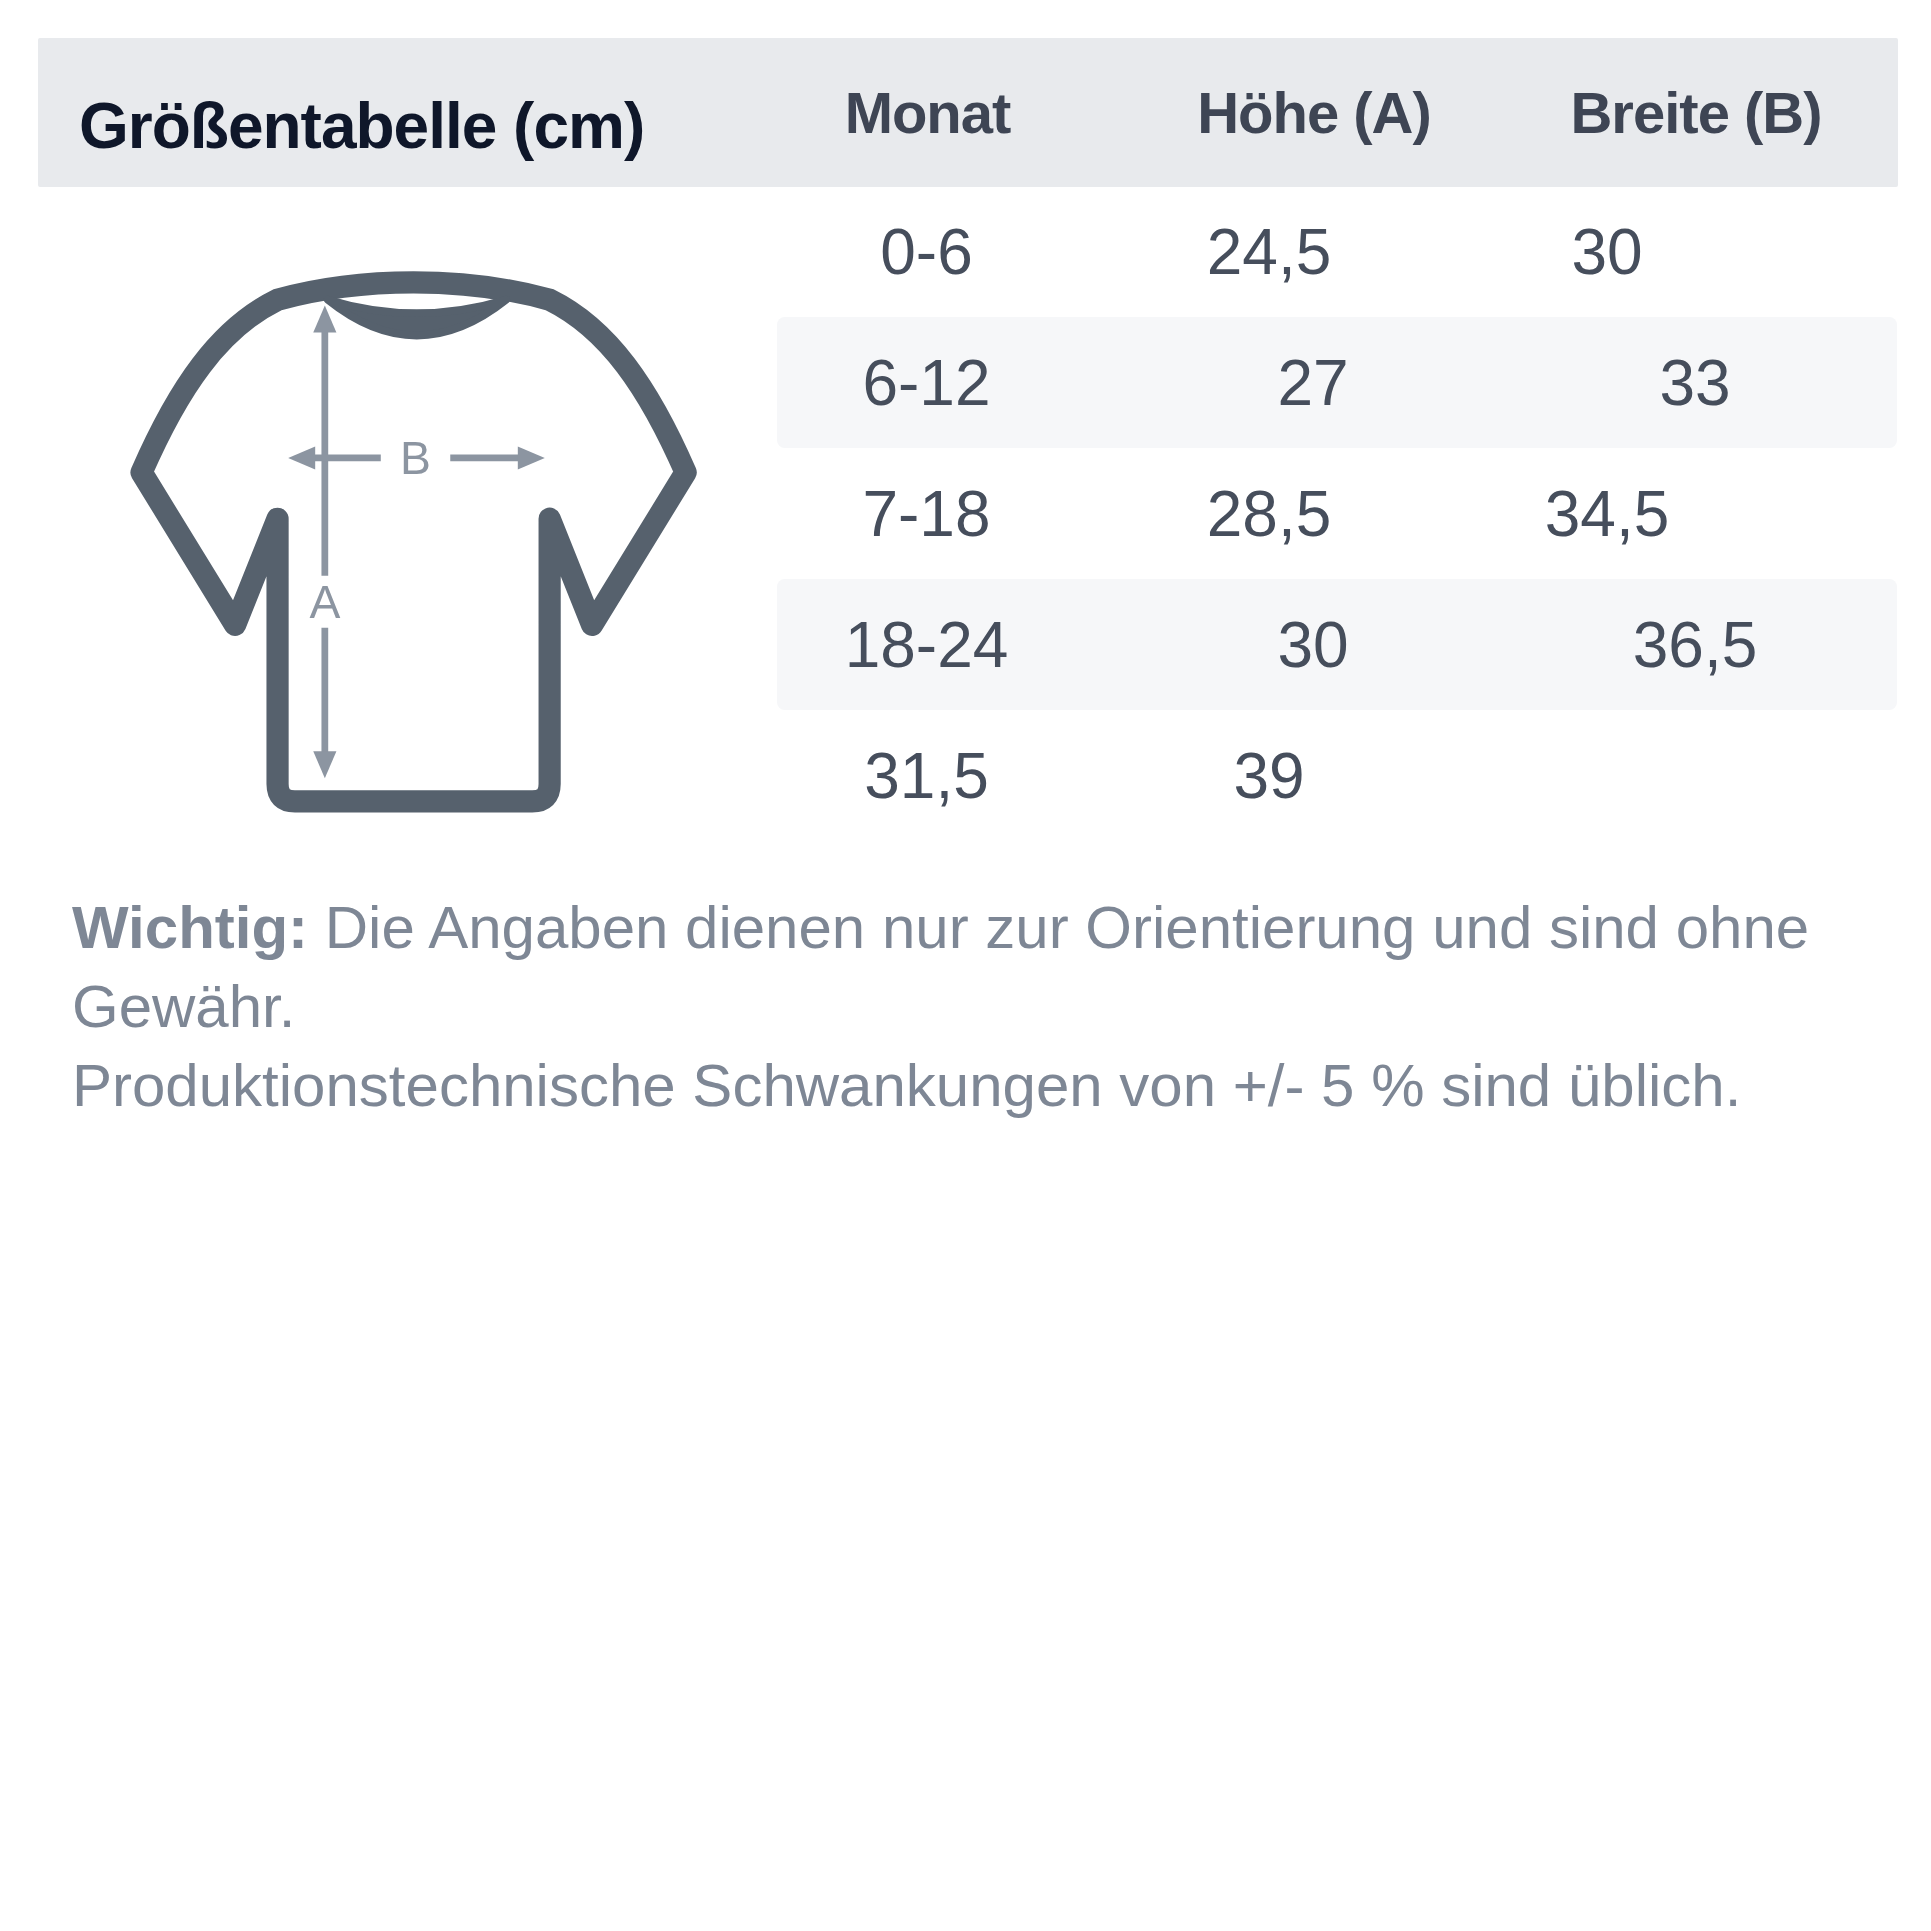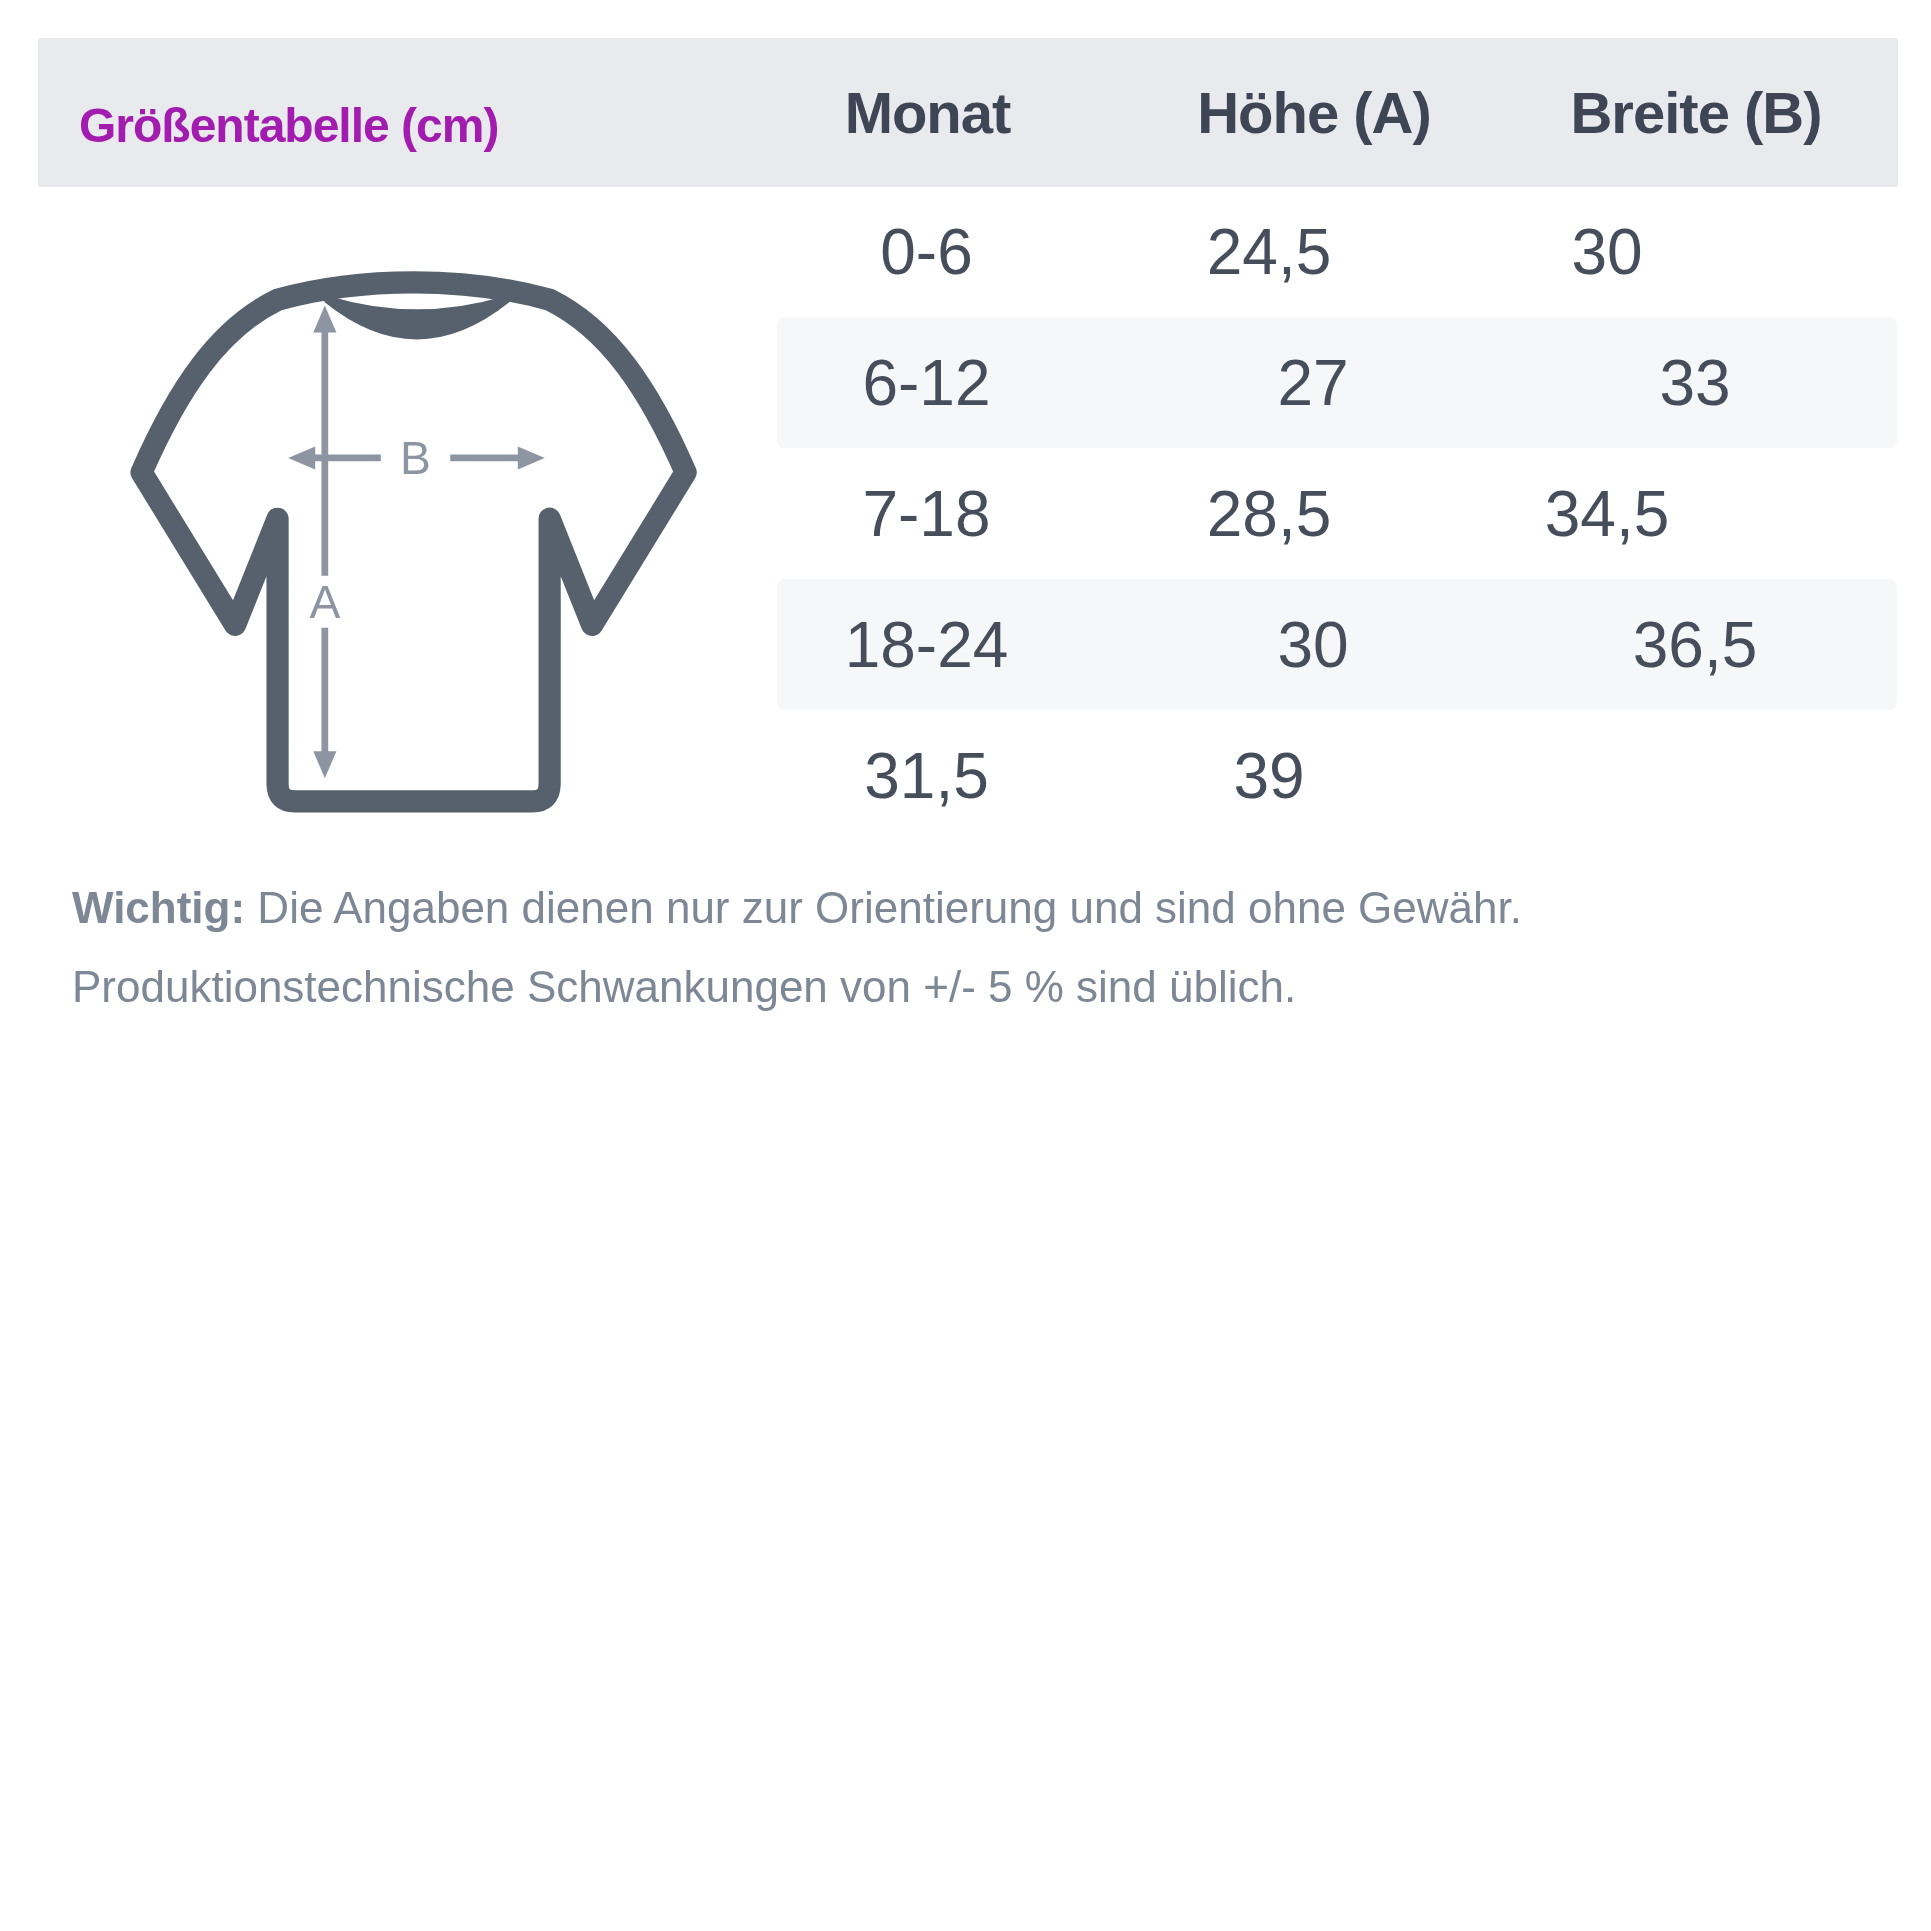--- a/index.html
+++ b/index.html
@@ -7,21 +7,21 @@
     position:relative;width:1931px;height:1931px;background:#ffffff;overflow:hidden;
     font-family:"Liberation Sans",sans-serif;color:#464e5c;
   }
   
   .header-bar{
     position:absolute;left:38px;top:38px;width:1860px;height:149px;
     background:#e8eaed;border-radius:1.9px;
   }
   .header-title{
     position:absolute;left:41px;top:0;height:175px;display:flex;align-items:center;
-    font-size:48px;font-weight:bold;color:#a21caf;letter-spacing:-1px;white-space:nowrap;
+    font-size:64px;font-weight:bold;color:#0f172a;letter-spacing:-1px;white-space:nowrap;
   }
   .col-grid{
     position:absolute;left:740px;top:0;width:1120px;height:100%;
     display:grid;grid-template-columns:299px 386px 290px 145px;gap:44px;
   }
   .col-grid .cell{
     display:flex;align-items:center;justify-content:center;white-space:nowrap;
   }
   .header-bar .cell{font-size:58px;font-weight:bold;color:#3e4554;letter-spacing:-1px;}
   
@@ -30,22 +30,22 @@
     position:relative;width:100%;height:131px;
     display:grid;grid-template-columns:299px 386px 290px 145px;
     font-size:64px;color:#464e5c;
   }
   .size-row.striped{background:#f6f7f9;border-radius:7.7px;gap:44px;}
   .size-row .cell{display:flex;align-items:center;justify-content:center;white-space:nowrap;}
   
   .shirt-wrap{position:absolute;left:101px;top:205px;width:603px;height:613px;}
   
   .note{
-    position:absolute;left:72px;top:868px;width:1815px;
-    font-size:44px;line-height:79px;color:#7e8795;
+    position:absolute;left:72px;top:888px;width:1815px;
+    font-size:60px;line-height:79px;color:#7e8795;
   }
   .note b{font-weight:bold;color:#7e8795;}
 </style>
 </head>
 <body>
 
 <div class="canvas">
 
   <div class="header-bar">
     <div class="header-title">Größentabelle (cm)</div>

